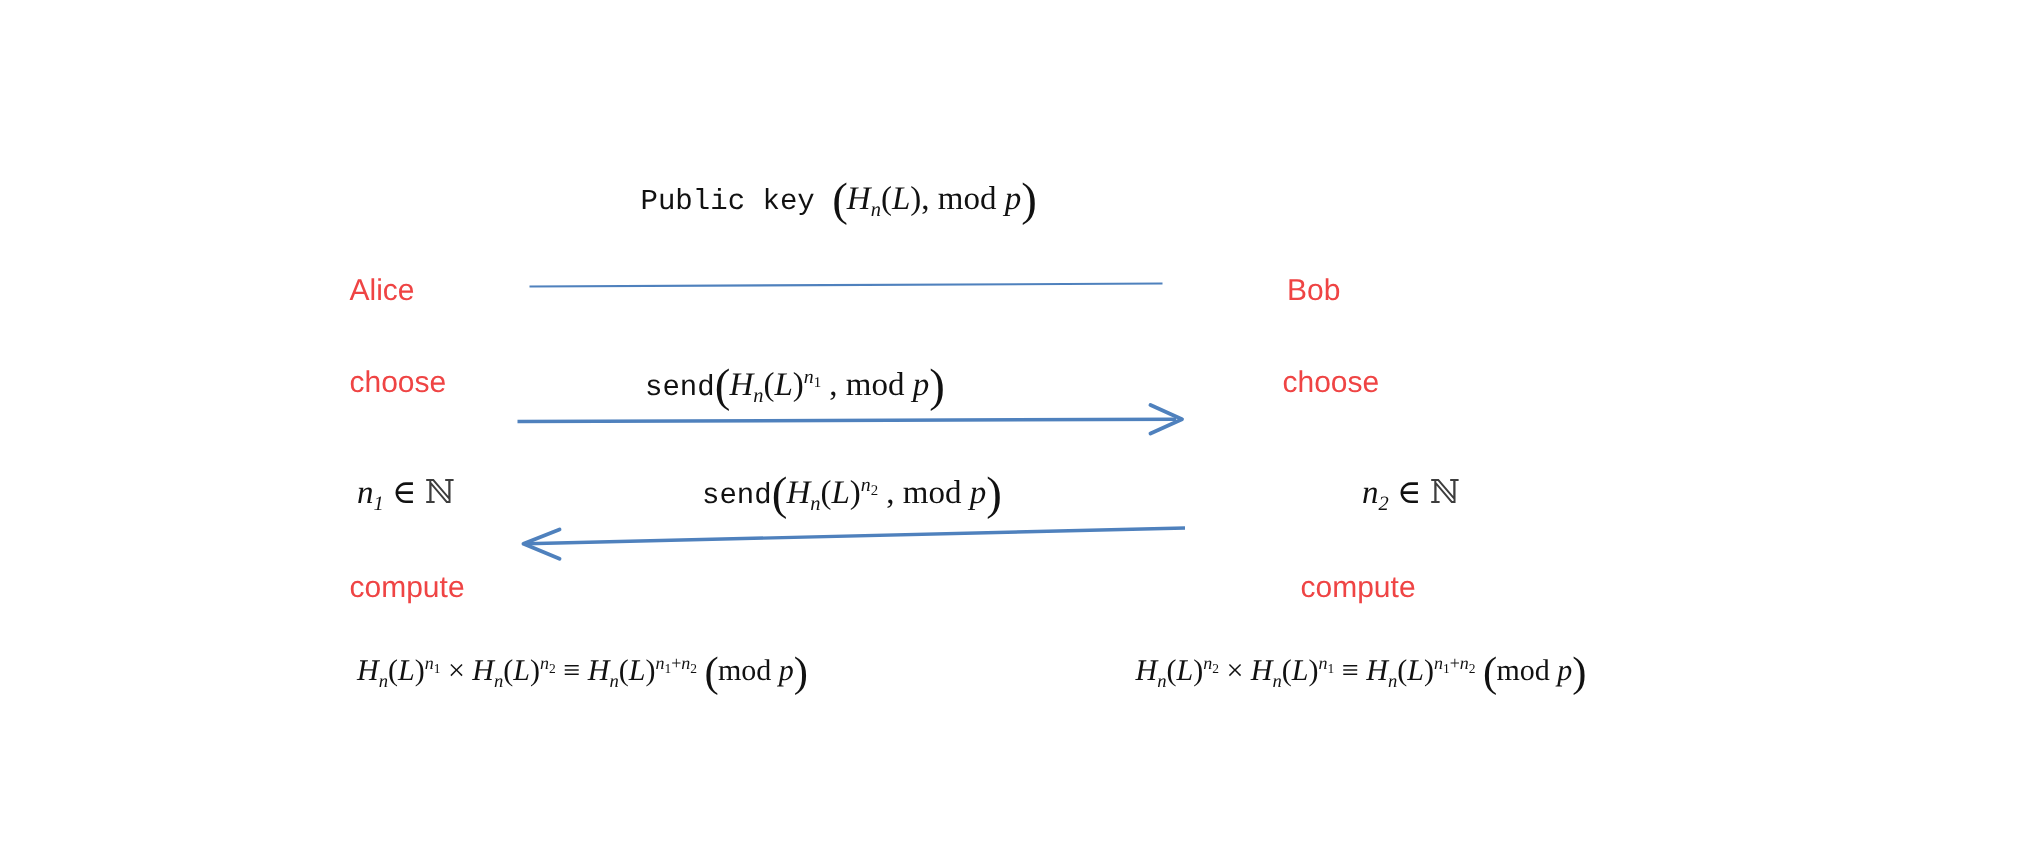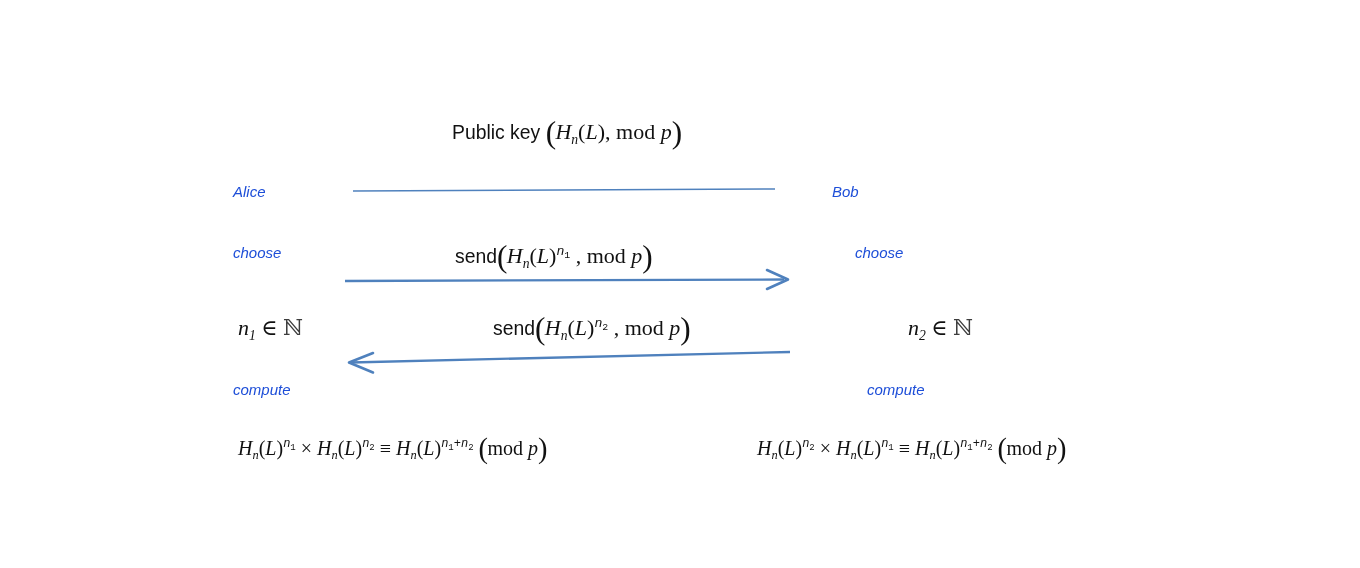--- a/index.html
+++ b/index.html
@@ -1,32 +1,32 @@
 <!DOCTYPE html>
 <html><head>
 <meta charset="utf-8">
 <style>
   html,body{margin:0;padding:0;background:#fff;}
   .canvas{
     position:relative;width:1360px;height:568px;background:#ffffff;
     overflow:hidden;color:#111;
   }
   .abs{position:absolute;white-space:pre;}
-  .lbl{font-family:"Liberation Sans","DejaVu Sans",sans-serif;font-size:15px;color:#1d4ed8;font-style:italic;}
+  .lbl{font-family:"Liberation Sans","DejaVu Sans",sans-serif;font-size:20px;color:#ef4444;}
   .math{font-family:"Liberation Serif","DejaVu Serif",serif;font-size:22px;color:#111;line-height:1.5;}
   .math-lg{font-size:20px;}
-  .tk-sans{font-family:Liberation Sans, sans-serif;font-size:88%;margin-left:25px;}
+  .tk-sans{font-family:Liberation Mono, monospace;font-size:88%;}
   .tk-rm{font-family:"Liberation Serif","DejaVu Serif",serif;font-style:normal;}
   .tk-it{font-family:"Liberation Serif","DejaVu Serif",serif;font-style:italic;}
   .tk-sub{font-family:"Liberation Serif","DejaVu Serif",serif;font-style:italic;
           font-size:62%;vertical-align:-0.35em;}
   .tk-big{font-family:"Liberation Serif","DejaVu Serif",serif;font-size:142%;
           font-weight:400;vertical-align:-0.12em;letter-spacing:-0.02em;}
   .tk-bb{font-family:"DejaVu Serif","DejaVu Sans",serif;color:#3d3d3d;}
-  .exp{font-family:Liberation Mono, monospace;font-size:60%;vertical-align:0.6em;}
+  .exp{font-family:Liberation Serif, serif;font-size:60%;vertical-align:0.6em;}
   .ei{font-style:italic;}
   .es{font-style:normal;font-size:75%;vertical-align:-0.3em;}
   .eop{font-style:normal;}
   svg{position:absolute;left:0;top:0;}
 </style>
 </head>
 <body>
 
 <div class="canvas">
 
@@ -38,21 +38,21 @@
     <polyline points="767,270 788,279.5 767,289" stroke-width="2.6" fill="none" stroke-linecap="round" stroke-linejoin="round" stroke="#4f81bd"></polyline>
 
     <line x1="790" y1="352" x2="351" y2="362.5" stroke-width="2.3" fill="none" stroke="#4f81bd"></line>
     <polyline points="373,353 349,362.5 373,372.5" stroke-width="2.6" fill="none" stroke-linecap="round" stroke-linejoin="round" stroke="#4f81bd"></polyline>
   </svg>
 
   <div class="abs math" style="left:427px;top:110px;"><span class="tk-sans">Public key </span><span class="tk-big">(</span><span class="tk-it">H</span><span class="tk-sub">n</span><span class="tk-rm">(</span><span class="tk-it">L</span><span class="tk-rm">)</span><span class="tk-rm">, </span><span class="tk-rm">mod </span><span class="tk-it">p</span><span class="tk-big">)</span></div>
 
   <div class="abs lbl" style="left:233px;top:183px;">Alice</div>
 
-  <div class="abs lbl" style="left:832px;top:183px;">Bob</div>
+  <div class="abs lbl" style="left:858px;top:183px;">Bob</div>
 
   <div class="abs lbl" style="left:233px;top:244px;">choose</div>
 
   <div class="abs math" style="left:430px;top:234px;"><span class="tk-sans">send</span><span class="tk-big">(</span><span class="tk-it">H</span><span class="tk-sub">n</span><span class="tk-rm">(</span><span class="tk-it">L</span><span class="tk-rm">)</span><span class="exp"><span class="ei">n</span><span class="es">1</span></span><span class="tk-rm"> , </span><span class="tk-rm">mod </span><span class="tk-it">p</span><span class="tk-big">)</span></div>
 
   <div class="abs lbl" style="left:855px;top:244px;">choose</div>
 
   <div class="abs math" style="left:238px;top:311px;"><span class="tk-it">n</span><span class="tk-sub">1</span><span class="tk-rm"> ∈ </span><span class="tk-bb">ℕ</span></div>
 
   <div class="abs math" style="left:468px;top:306px;"><span class="tk-sans">send</span><span class="tk-big">(</span><span class="tk-it">H</span><span class="tk-sub">n</span><span class="tk-rm">(</span><span class="tk-it">L</span><span class="tk-rm">)</span><span class="exp"><span class="ei">n</span><span class="es">2</span></span><span class="tk-rm"> , </span><span class="tk-rm">mod </span><span class="tk-it">p</span><span class="tk-big">)</span></div>

